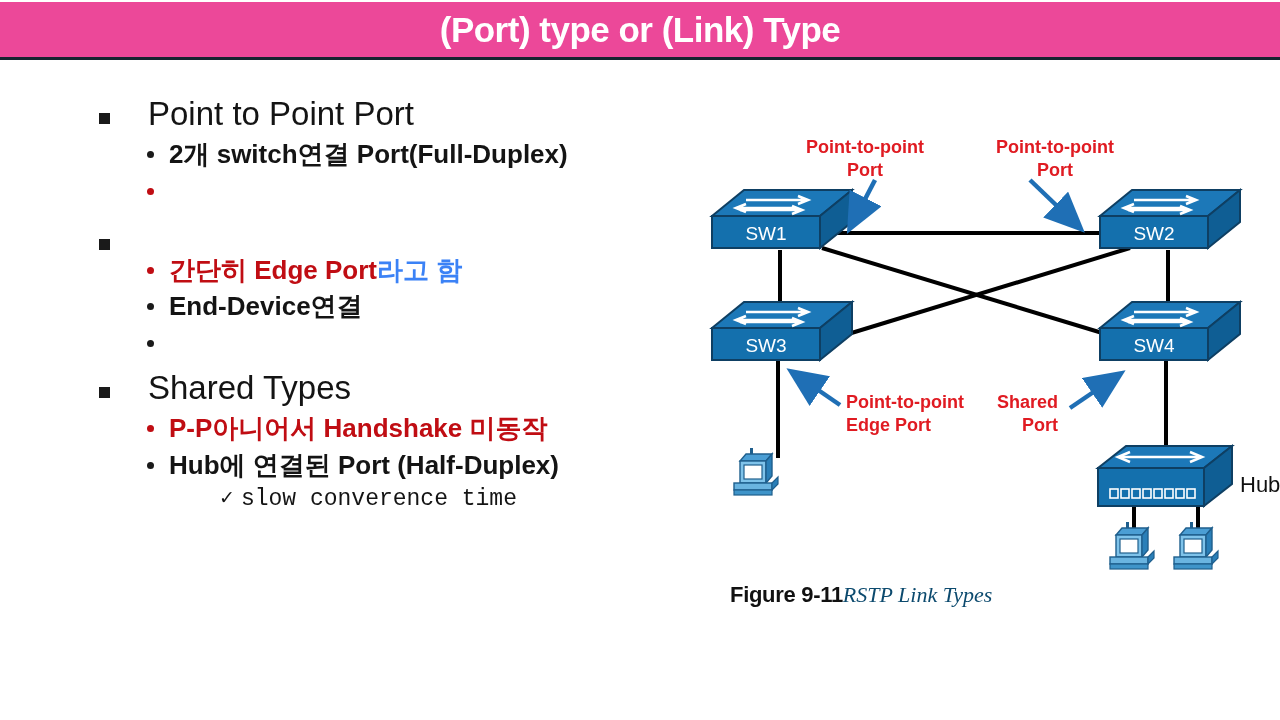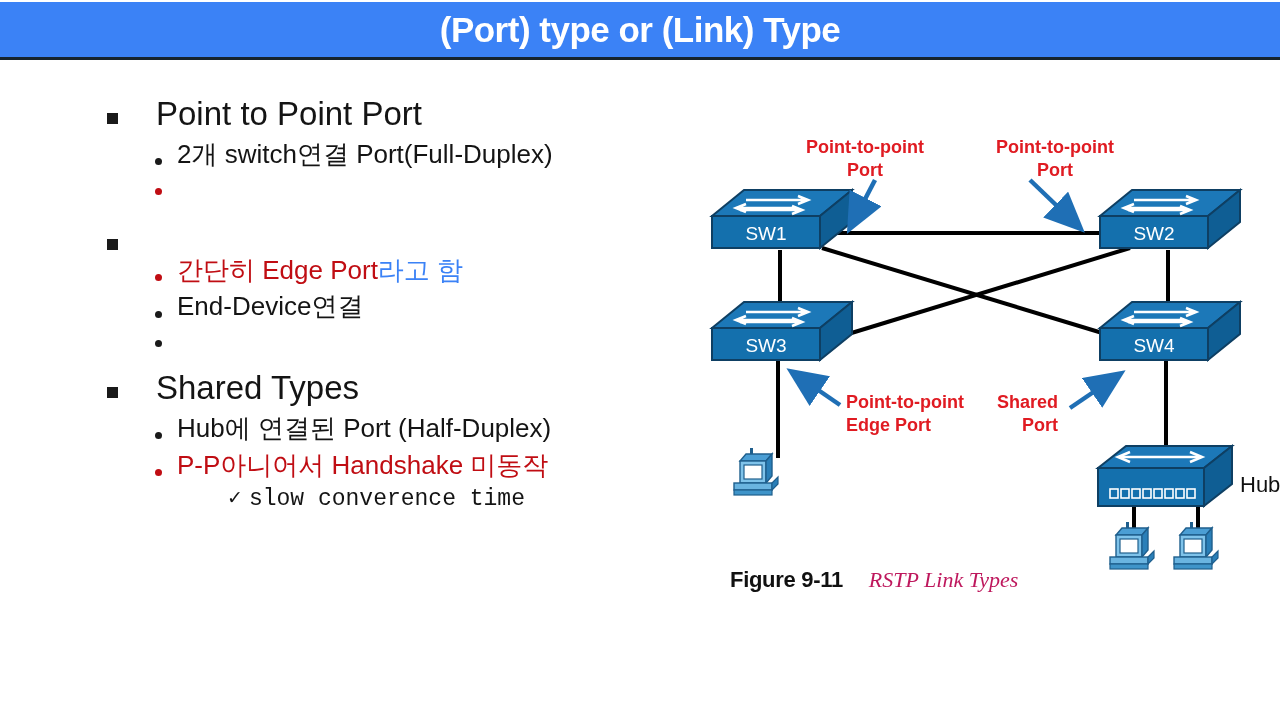--- a/index.html
+++ b/index.html
@@ -7,50 +7,50 @@
   body{
     width:1280px;height:720px;
     background:#ffffff;
     font-family:"Liberation Sans","DejaVu Sans",sans-serif;
     overflow:hidden;
     position:relative;
   }
   
   .title-bar{
     position:absolute;left:0;top:2px;width:1280px;height:55px;
-    background:#3b82f6;
+    background:#ec4899;
     border-bottom:3px solid #16242f;
     display:flex;align-items:center;justify-content:center;
   }
   .title-text{
     color:#ffffff;
     font-size:35px;
     font-weight:bold;
     letter-spacing:-0.5px;
     white-space:nowrap;
   }
   
   .content-left{
-    position:absolute;left:12px;top:95px;width:700px;height:560px;
+    position:absolute;left:4px;top:95px;width:700px;height:560px;
   }
   .blk{margin-bottom:0;}
   .lvl1{
     display:flex;align-items:flex-start;
     margin-left:95px;margin-bottom:2px;
   }
   .sq-bullet{
     width:11px;height:11px;background:#1a1a1a;
     margin-top:18px;margin-right:38px;flex:none;
   }
   .lvl1-text{
     font-size:33px;color:#141414;line-height:1.17;white-space:nowrap;
   }
   .lvl2{
-    display:flex;align-items:center;
-    margin-left:143px;margin-bottom:0px;
+    display:flex;align-items:flex-start;
+    margin-left:143px;margin-bottom:0px;font-weight:bold;
   }
   .dot-bullet{
     width:7px;height:7px;border-radius:50%;background:#1a1a1a;
     margin-top:15px;margin-right:15px;flex:none;
   }
   .dot-bullet.red{background:#c00d13;}
   .lvl2-text{
     font-size:26px;color:#141414;line-height:1.42;white-space:nowrap;
   }
   .lvl2-text.red{color:#c00d13;}
@@ -66,32 +66,31 @@
     font-size:23px;color:#141414;line-height:1.35;white-space:nowrap;font-family:Liberation Mono, monospace;
   }
   .gap{height:26px;}
   .gap-sm{height:22px;}
   
   .figure-area{
     position:absolute;left:700px;top:120px;width:580px;height:500px;
   }
   .fig-svg{display:block;}
   .caption{
-    position:absolute;left:30px;top:447px;
+    position:absolute;left:30px;top:462px;
     display:flex;align-items:flex-end;
   }
   .cap-num{
     font-size:22px;font-weight:bold;color:#111;
     font-family:"Liberation Sans","DejaVu Sans",sans-serif;
     letter-spacing:-0.3px;
   }
   .cap-title{
-    font-size:22px;font-style:italic;color:#be185d;
+    font-size:22px;font-style:italic;color:#0c4a6e;
     font-family:"Liberation Serif","DejaVu Serif",serif;
-    margin-left:26px;
   }
 </style>
 </head>
 <body>
 
 <div class="title-bar">
   <div class="title-text">(Port) type or (Link) Type</div>
 </div>
 
 <div class="content-left">
@@ -130,26 +129,26 @@
   </div>
 
   <div class="gap-sm"></div>
 
   <div class="blk">
     <div class="lvl1">
       <div class="sq-bullet"></div>
       <div class="lvl1-text">Shared Types</div>
     </div>
     <div class="lvl2">
+      <div class="dot-bullet red"></div>
+      <div class="lvl2-text red">P-P아니어서 Handshake 미동작</div>
+    </div>
+    <div class="lvl2">
       <div class="dot-bullet"></div>
       <div class="lvl2-text">Hub에 연결된 Port (Half-Duplex)</div>
-    </div>
-    <div class="lvl2">
-      <div class="dot-bullet red"></div>
-      <div class="lvl2-text red">P-P아니어서 Handshake 미동작</div>
     </div>
     <div class="lvl3">
       <div class="check-bullet">✓</div>
       <div class="lvl3-text">slow converence time</div>
     </div>
   </div>
 
 </div>
 
 <div class="figure-area">

